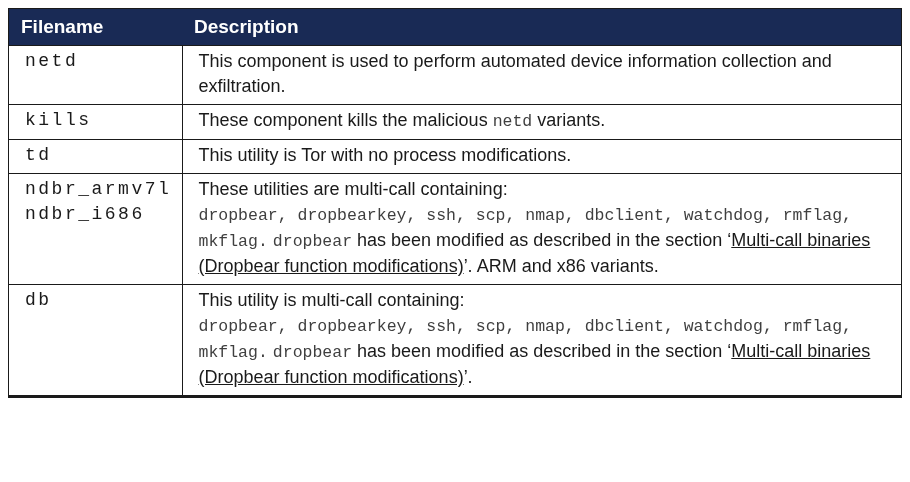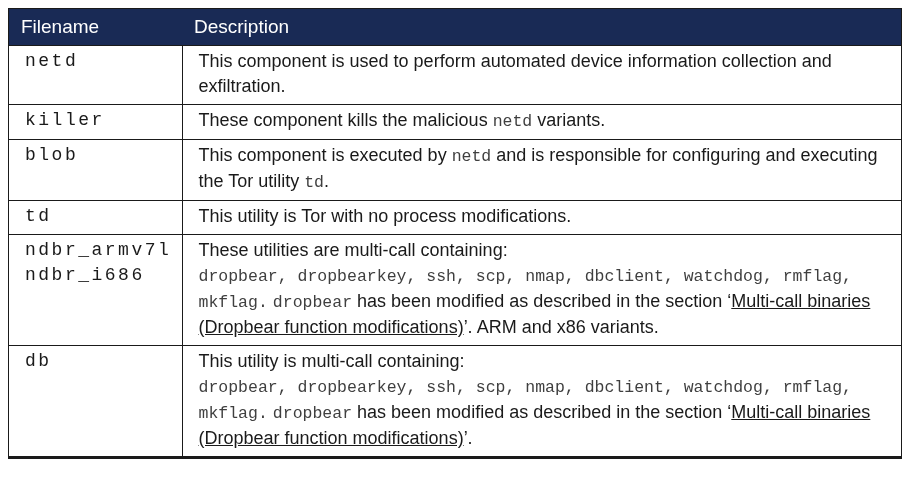--- a/index.html
+++ b/index.html
@@ -19,21 +19,21 @@
     border-collapse: collapse;
     width: 100%;
     table-layout: fixed;
     border: 1px solid var(--border-color, #1a1a1a);
     border-bottom-width: 3px;
   }
   table.report-table thead th {
     background: var(--header-bg, #192a55);
     color: var(--header-text, #ffffff);
     font-size: 19px;
-    font-weight: normal;
+    font-weight: bold;
     text-align: left;
     padding: 5px 8px 6px 12px;
     border: none;
     line-height: 25px;
   }
   table.report-table th.col-filename { width: 153px; }
   table.report-table td {
     border: 1px solid var(--border-color, #1a1a1a);
     vertical-align: top;
     padding: 3px 8px 5px 16px;
@@ -73,29 +73,23 @@
     </thead>
     <tbody id="table-body">
         <tr>
           <td class="filename">
             <div>netd</div>
           </td>
           <td class="desc"><span class="text">This component is used to perform automated device information collection and exfiltration.</span></td>
         </tr>
         <tr>
           <td class="filename">
-            <div>killer</div>
+            <div>kills</div>
           </td>
           <td class="desc"><span class="text">These component kills the malicious </span><span class="code">netd</span><span class="text"> variants.</span></td>
-        </tr>
-        <tr>
-          <td class="filename">
-            <div>blob</div>
-          </td>
-          <td class="desc"><span class="text">This component is executed by </span><span class="code">netd</span><span class="text"> and is responsible for configuring and executing the Tor utility </span><span class="code">td</span><span class="text">.</span></td>
         </tr>
         <tr>
           <td class="filename">
             <div>td</div>
           </td>
           <td class="desc"><span class="text">This utility is Tor with no process modifications.</span></td>
         </tr>
         <tr>
           <td class="filename">
             <div>ndbr_armv7l</div>

